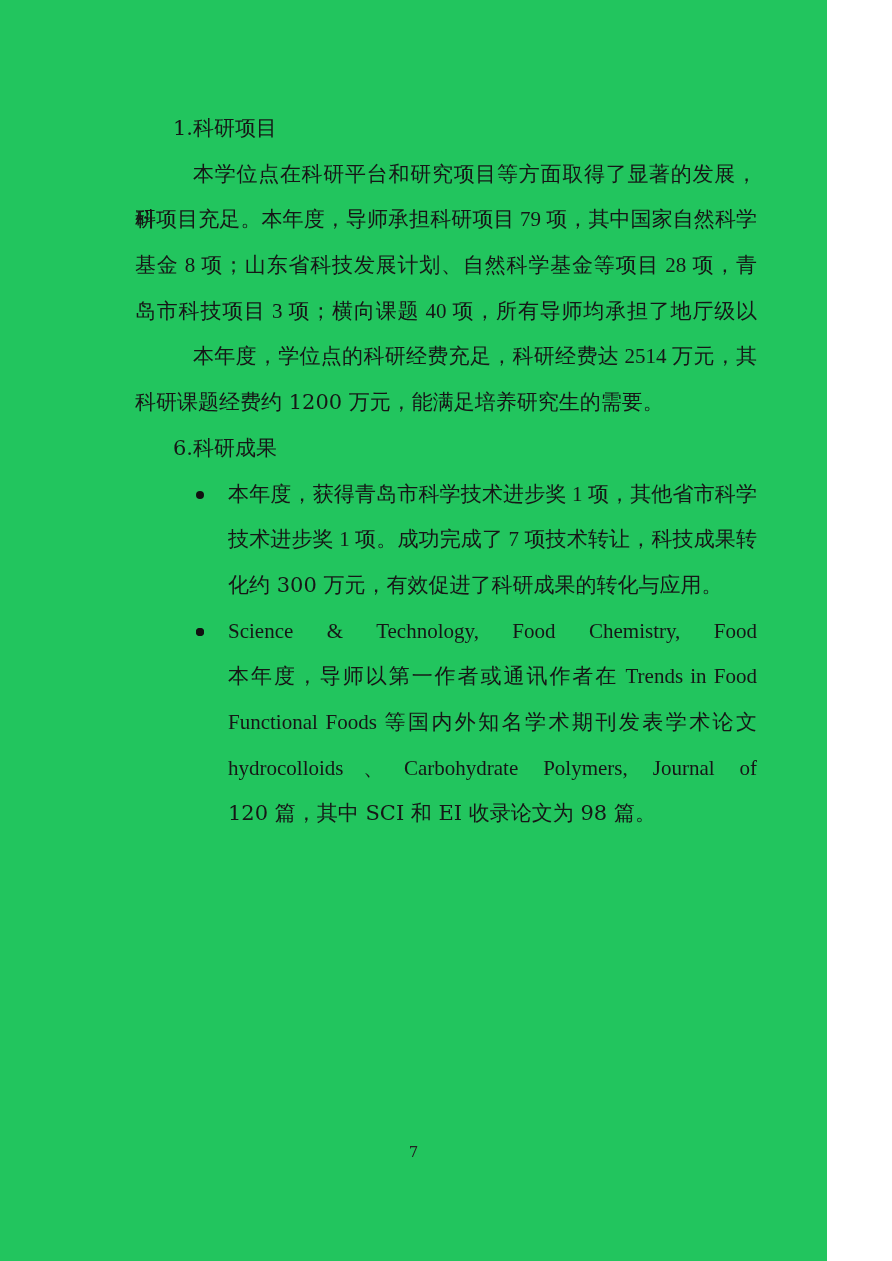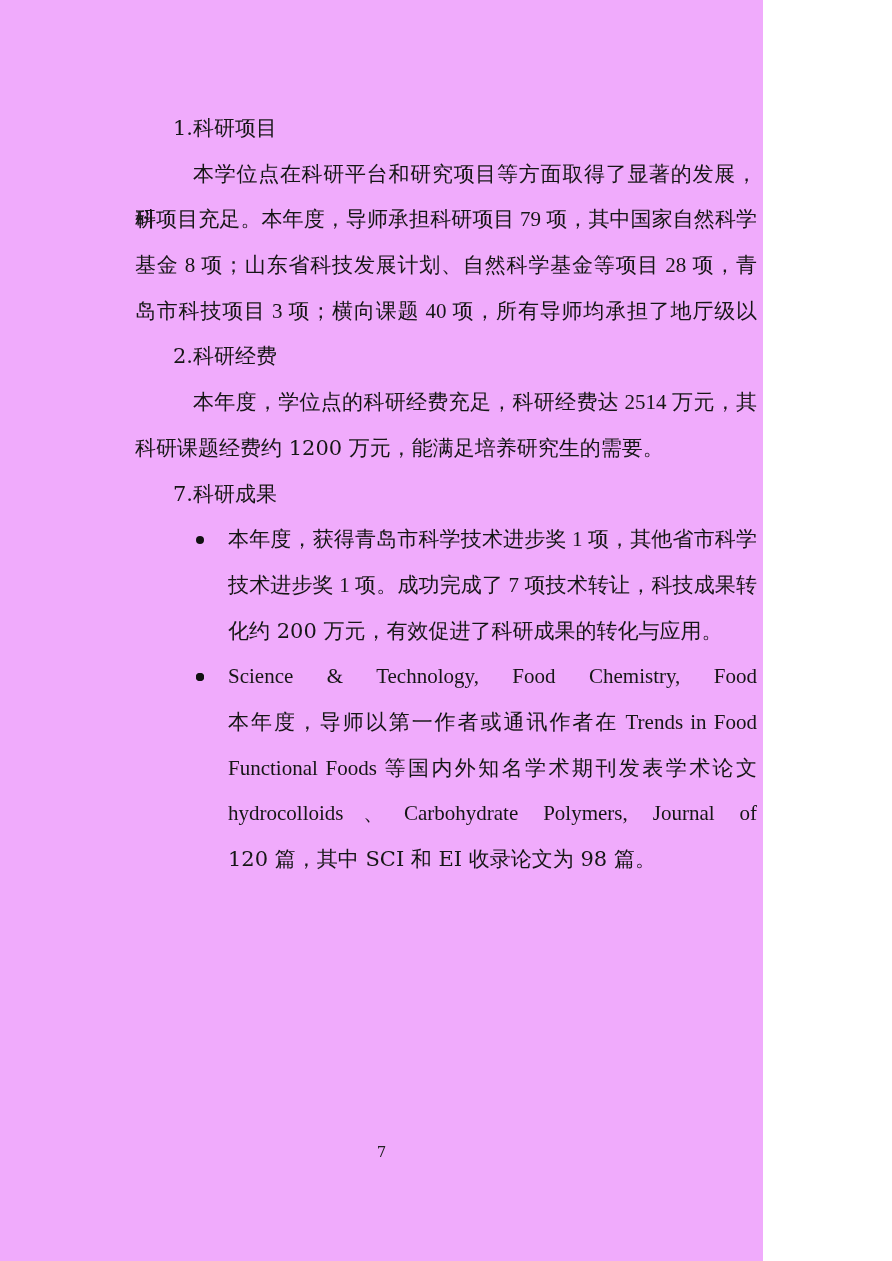--- a/index.html
+++ b/index.html
@@ -2,23 +2,23 @@
 <html><head>
 <meta charset="utf-8">
 <style>
   html, body {
     margin: 0;
     padding: 0;
     background: #ffffff;
   }
   .page {
     position: relative;
-    width: 763px;
+    width: 827px;
     height: 1261px;
-    background: #f0abfc;
+    background: #22c55e;
     overflow: hidden;
     font-family: "DejaVu Serif", "Liberation Serif", serif;
     color: #161616;
   }
   .content {
     position: absolute;
     left: 135px;
     top: 106px;
     width: 622px;
   }
@@ -67,31 +67,30 @@
 
 <div class="page">
   <div class="content">
 
     <div class="line heading">1.科研项目</div>
     <div class="line jl indent">本学位点在科研平台和研究项目等方面取得了显著的发展，科</div>
     <div class="line jl">研项目充足。本年度，导师承担科研项目 79 项，其中国家自然科学</div>
     <div class="line jl">基金 8 项；山东省科技发展计划、自然科学基金等项目 28 项，青</div>
     <div class="line jl">岛市科技项目 3 项；横向课题 40 项，所有导师均承担了地厅级以</div>
 
-    <div class="line heading">2.科研经费</div>
     <div class="line jl indent">本年度，学位点的科研经费充足，科研经费达 2514 万元，其</div>
     <div class="line">科研课题经费约 1200 万元，能满足培养研究生的需要。</div>
 
-    <div class="line heading">7.科研成果</div>
+    <div class="line heading">6.科研成果</div>
 
     <div class="bullet-item">
       <span class="bullet-dot"></span>
       <div class="line jl">本年度，获得青岛市科学技术进步奖 1 项，其他省市科学</div>
       <div class="line jl">技术进步奖 1 项。成功完成了 7 项技术转让，科技成果转</div>
-      <div class="line">化约 200 万元，有效促进了科研成果的转化与应用。</div>
+      <div class="line">化约 300 万元，有效促进了科研成果的转化与应用。</div>
     </div>
 
     <div class="bullet-item">
       <span class="bullet-dot"></span>
     </div>
 
     <div class="bullet-item">
       <span class="bullet-dot"></span>
       <div class="line jl">Science &amp; Technology, Food Chemistry, Food</div>
       <div class="line jl">本年度，导师以第一作者或通讯作者在 Trends in Food</div>

